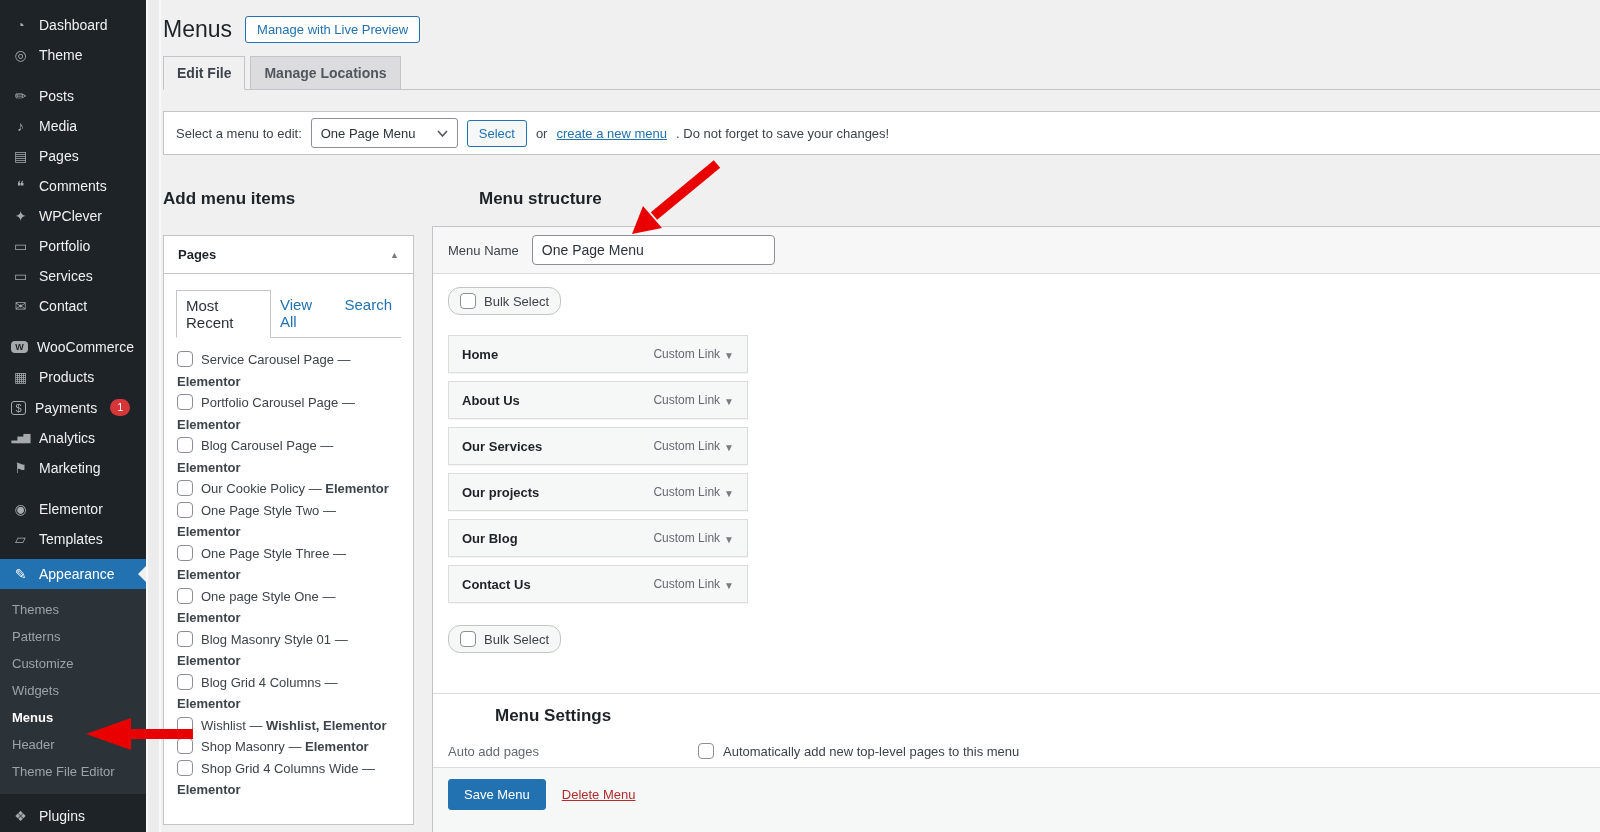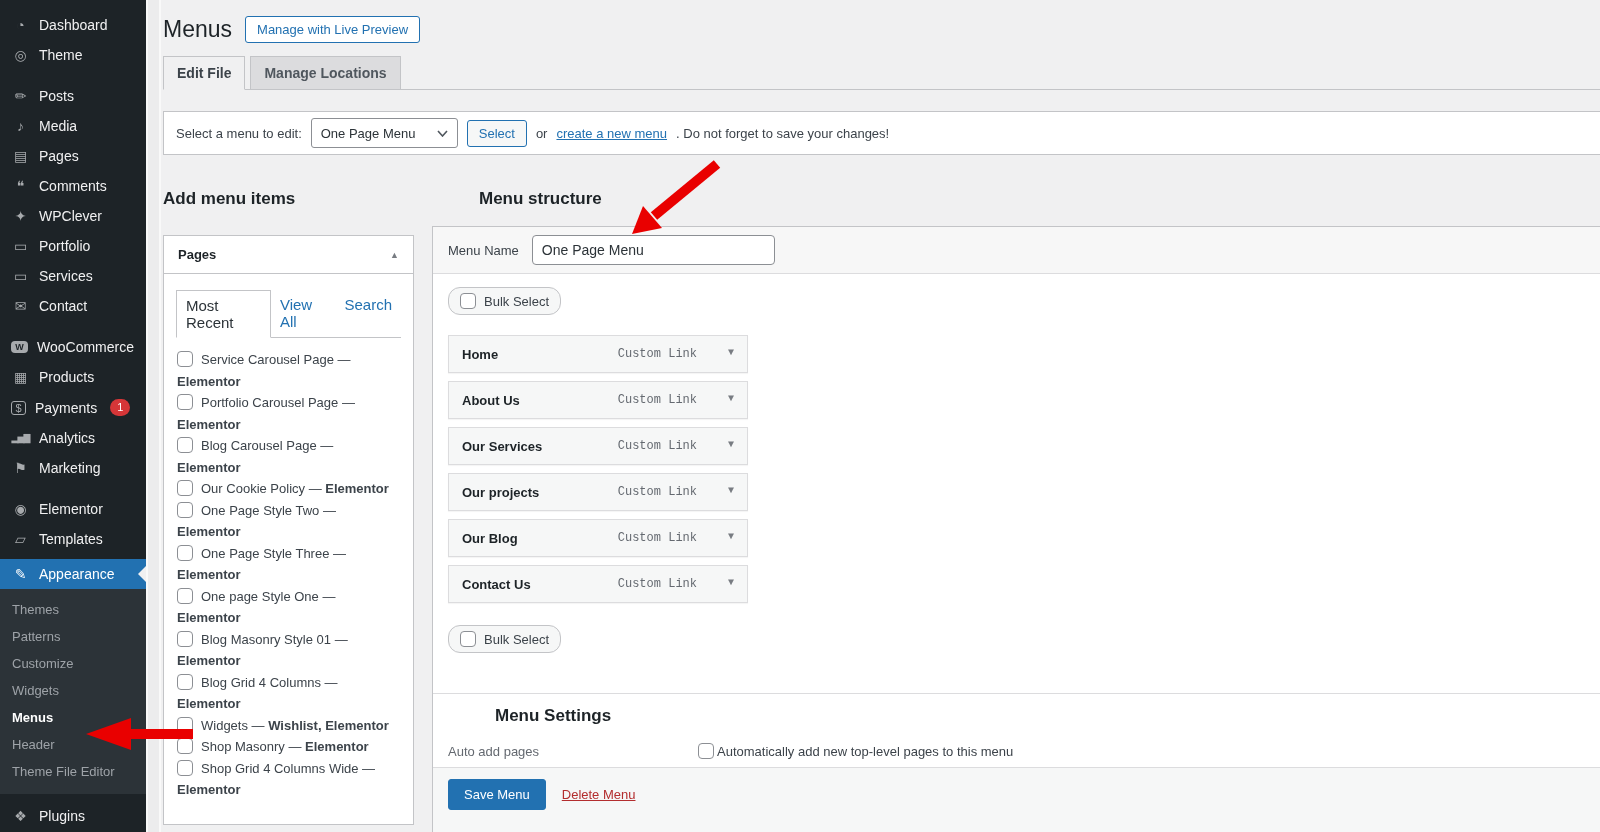--- a/index.html
+++ b/index.html
@@ -66,28 +66,28 @@
   .name-row label { color:#3c434a; }
   .name-input { width:243px; height:30px; border:1px solid #8c8f94; border-radius:4px; padding:0 9px; font-size:14px; color:#2c3338; background:#fff; font-family:inherit; }
   .panel-body { padding:0 15px; }
   .instruction { margin-top:16px; color:#3c434a; line-height:18px; }
   .bulk { display:inline-flex; align-items:flex-end; gap:8px; background:#f6f7f7; border:1px solid #c3c4c7; border-radius:12px; padding:5px 11px; color:#3c434a; }
   .bulk-1 { margin-top:13px; }
   .bulk-2 { margin-top:14px; }
   .menu-rows { margin-top:20px; width:300px; }
   .menu-row { height:38px; background:#f6f7f7; border:1px solid #dcdcde; box-shadow:0 1px 1px rgba(0,0,0,.04); margin-bottom:8px; display:flex; align-items:center; justify-content:space-between; padding:0 13px; cursor:move; }
   .menu-row .lbl { font-weight:bold; color:#1d2327; }
-  .menu-row .row-right { display:flex; align-items:flex-start; gap:31px;font-family:Liberation Mono, monospace; }
+  .menu-row .row-right { display:flex; align-items:flex-end; gap:4px; }
   .row-type { color:#646970; font-size:12px; }
   .row-caret { color:#787c82; font-size:10px; cursor:pointer; }
   .divider { border-top:1px solid #dcdcde; margin:40px -15px 0; }
   .settings-heading { margin-top:12px; }
   .settings-row { display:flex; align-items:center; margin:16px 0 8px; }
   .s-label { width:250px; color:#646970; }
-  .s-field { display:flex; align-items:center; gap:3px; color:#3c434a; }
+  .s-field { display:flex; align-items:center; gap:9px; color:#3c434a; }
   .panel-footer { background:#f6f7f7; border-top:1px solid #dcdcde; padding:11px 15px 40px; display:flex; align-items:center; gap:16px; }
   .save-btn { background:#2271b1; border:1px solid #2271b1; color:#fff; border-radius:3px; padding:7px 15px; font-size:13px; cursor:pointer; font-family:inherit; }
   .delete-link { color:#b32d2e; text-decoration:underline; cursor:pointer; }
 
   .overlay { position:absolute; left:0; top:0; z-index:6; pointer-events:none; }
 </style>
 </head>
 <body>
 
 <div class="page" data-name="wordpress-admin-page">
@@ -233,21 +233,21 @@
           <div class="cb-list" data-name="pages-checkbox-list">
             <div class="cb-item" data-name="list-item"><span class="cb" data-name="checkbox"></span><span data-name="page-item-text">Service Carousel Page —</span> <b data-name="page-item-suffix">Elementor</b></div>
             <div class="cb-item" data-name="list-item"><span class="cb" data-name="checkbox"></span><span data-name="page-item-text">Portfolio Carousel Page —</span> <b data-name="page-item-suffix">Elementor</b></div>
             <div class="cb-item" data-name="list-item"><span class="cb" data-name="checkbox"></span><span data-name="page-item-text">Blog Carousel Page —</span> <b data-name="page-item-suffix">Elementor</b></div>
             <div class="cb-item" data-name="list-item"><span class="cb" data-name="checkbox"></span><span data-name="page-item-text">Our Cookie Policy —</span> <b data-name="page-item-suffix">Elementor</b></div>
             <div class="cb-item" data-name="list-item"><span class="cb" data-name="checkbox"></span><span data-name="page-item-text">One Page Style Two —</span> <b data-name="page-item-suffix">Elementor</b></div>
             <div class="cb-item" data-name="list-item"><span class="cb" data-name="checkbox"></span><span data-name="page-item-text">One Page Style Three —</span> <b data-name="page-item-suffix">Elementor</b></div>
             <div class="cb-item" data-name="list-item"><span class="cb" data-name="checkbox"></span><span data-name="page-item-text">One page Style One —</span> <b data-name="page-item-suffix">Elementor</b></div>
             <div class="cb-item" data-name="list-item"><span class="cb" data-name="checkbox"></span><span data-name="page-item-text">Blog Masonry Style 01 —</span> <b data-name="page-item-suffix">Elementor</b></div>
             <div class="cb-item" data-name="list-item"><span class="cb" data-name="checkbox"></span><span data-name="page-item-text">Blog Grid 4 Columns —</span> <b data-name="page-item-suffix">Elementor</b></div>
-            <div class="cb-item" data-name="list-item"><span class="cb" data-name="checkbox"></span><span data-name="page-item-text">Widgets —</span> <b data-name="page-item-suffix">Wishlist, Elementor</b></div>
+            <div class="cb-item" data-name="list-item"><span class="cb" data-name="checkbox"></span><span data-name="page-item-text">Wishlist —</span> <b data-name="page-item-suffix">Wishlist, Elementor</b></div>
             <div class="cb-item" data-name="list-item"><span class="cb" data-name="checkbox"></span><span data-name="page-item-text">Shop Masonry —</span> <b data-name="page-item-suffix">Elementor</b></div>
             <div class="cb-item" data-name="list-item"><span class="cb" data-name="checkbox"></span><span data-name="page-item-text">Shop Grid 4 Columns Wide —</span> <b data-name="page-item-suffix">Elementor</b></div>
             <div class="cb-item" data-name="list-item"> </div>
 
           </div>
         </div>
       </div>
 
       <div class="right-col" data-name="menu-structure-column">
         <h2 class="section" data-name="menu-structure-heading">Menu structure</h2>

